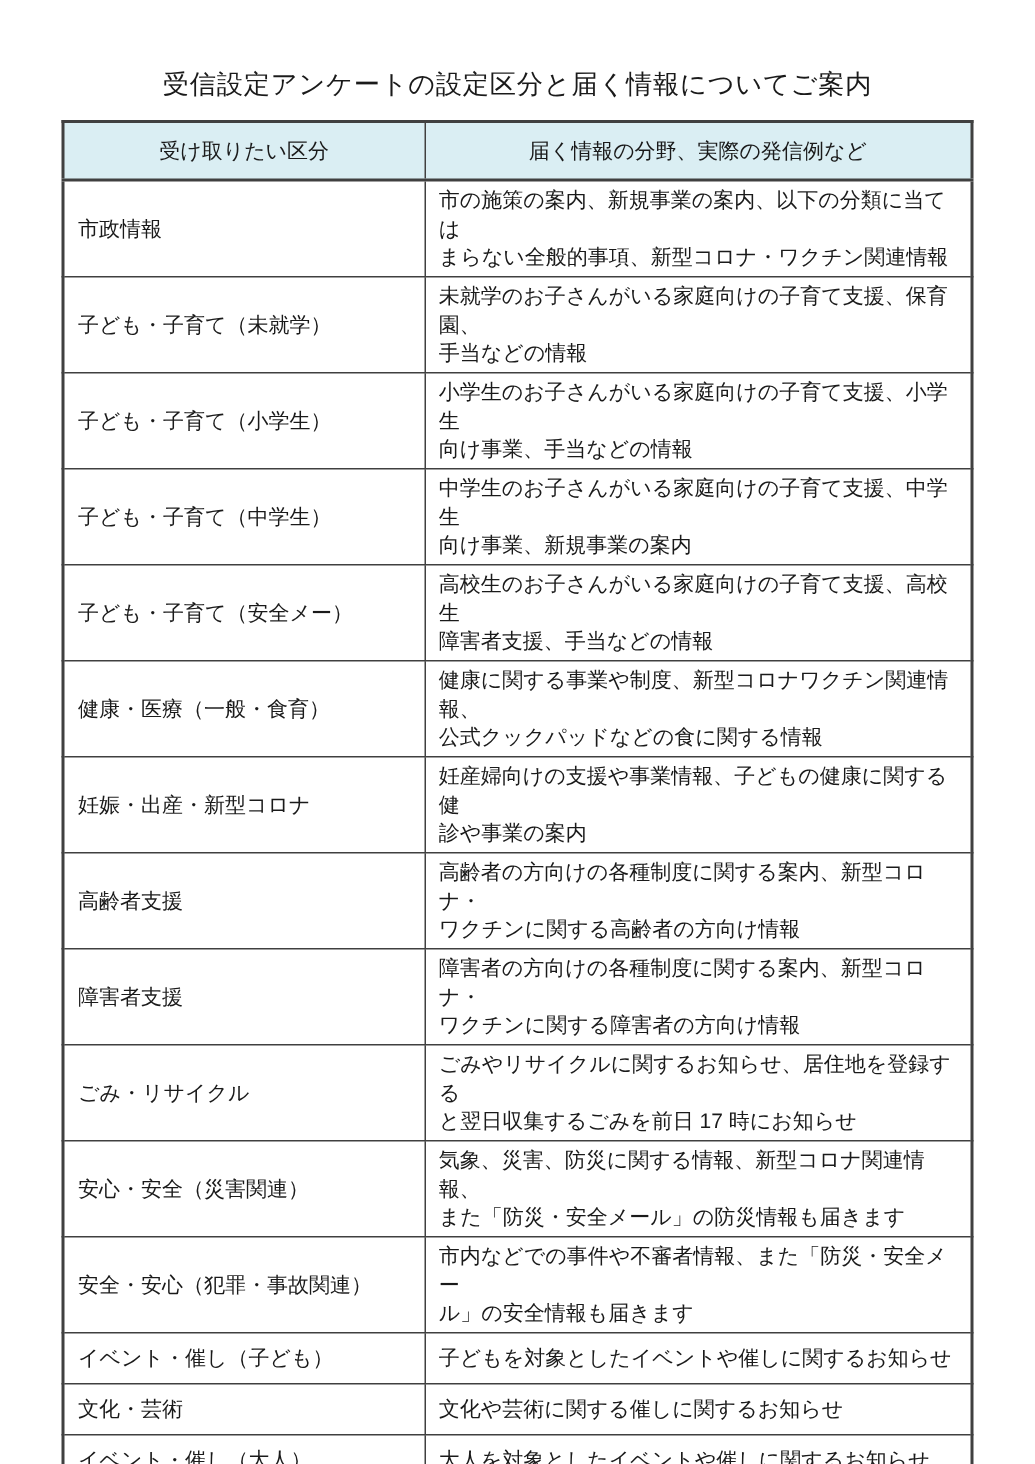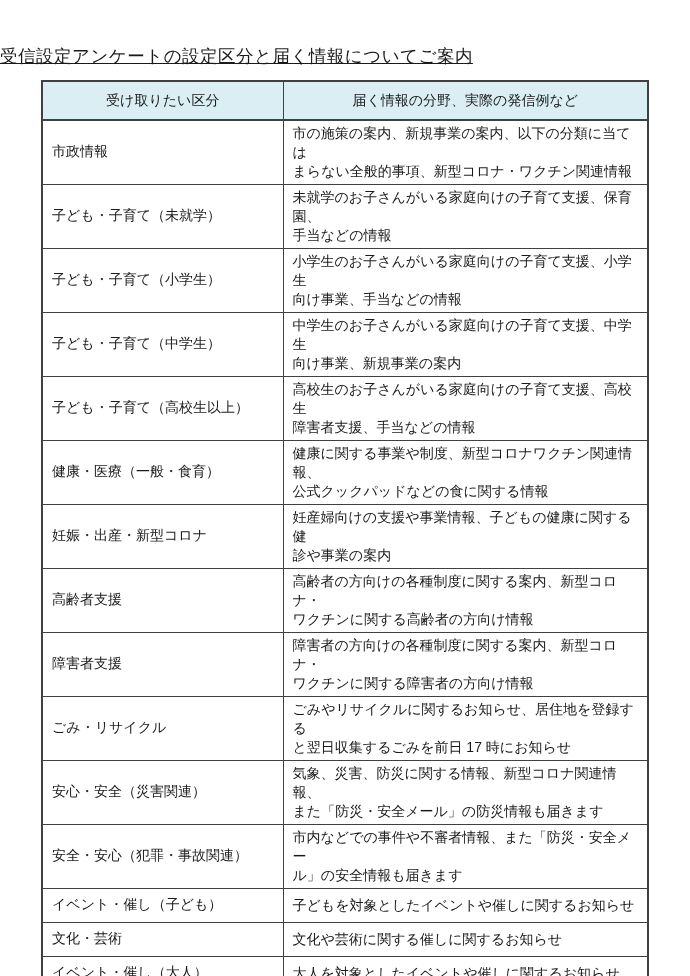--- a/index.html
+++ b/index.html
@@ -4,25 +4,25 @@
 <style>
   * { margin: 0; padding: 0; box-sizing: border-box; }
   html, body {
     width: 690px;
     background: #ffffff;
     font-family: "Liberation Sans", "DejaVu Sans", sans-serif;
   }
   body { height: 976px; overflow: hidden; }
   .page-title {
     margin-top: 45px;
+    text-align: center;
     font-size: 17.5px;
     line-height: 23px;
     color: #1a1a1a;
     letter-spacing: 0.5px;
-    text-decoration: underline;
   }
   table.settings-table {
     width: 606px;
     margin: 12px auto 0 auto;
     border-collapse: collapse;
     table-layout: fixed;
     border: 2px solid #404040;
   }
   col.col-category    { width: 241px; }
   col.col-description { width: 365px; }
@@ -39,21 +39,21 @@
   }
   td {
     border: 1px solid #404040;
     font-size: 14px;
     line-height: 19px;
     color: #1a1a1a;
     vertical-align: middle;
     height: 34px;
     padding: 3px 9px;
   }
-  td.cell-category { padding-left: 9px; font-family: Liberation Mono, monospace; }
+  td.cell-category { padding-left: 9px; }
   td.cell-description {
     white-space: pre-line;
     padding-left: 9px;
     padding-right: 5px;
   }
 </style>
 </head>
 <body>
 
 <div class="page-title">受信設定アンケートの設定区分と届く情報についてご案内</div>
@@ -85,21 +85,21 @@
       <td class="cell-category">子ども・子育て（小学生）</td>
       <td class="cell-description">小学生のお子さんがいる家庭向けの子育て支援、小学生
 向け事業、手当などの情報</td>
     </tr>
       <tr>
       <td class="cell-category">子ども・子育て（中学生）</td>
       <td class="cell-description">中学生のお子さんがいる家庭向けの子育て支援、中学生
 向け事業、新規事業の案内</td>
     </tr>
       <tr>
-      <td class="cell-category">子ども・子育て（高校生以上）</td>
+      <td class="cell-category">子ども・子育て（安全メー）</td>
       <td class="cell-description">高校生のお子さんがいる家庭向けの子育て支援、高校生
 障害者支援、手当などの情報</td>
     </tr>
       <tr>
       <td class="cell-category">健康・医療（一般・食育）</td>
       <td class="cell-description">健康に関する事業や制度、新型コロナワクチン関連情報、
 公式クックパッドなどの食に関する情報</td>
     </tr>
       <tr>
       <td class="cell-category">妊娠・出産・新型コロナ</td>

